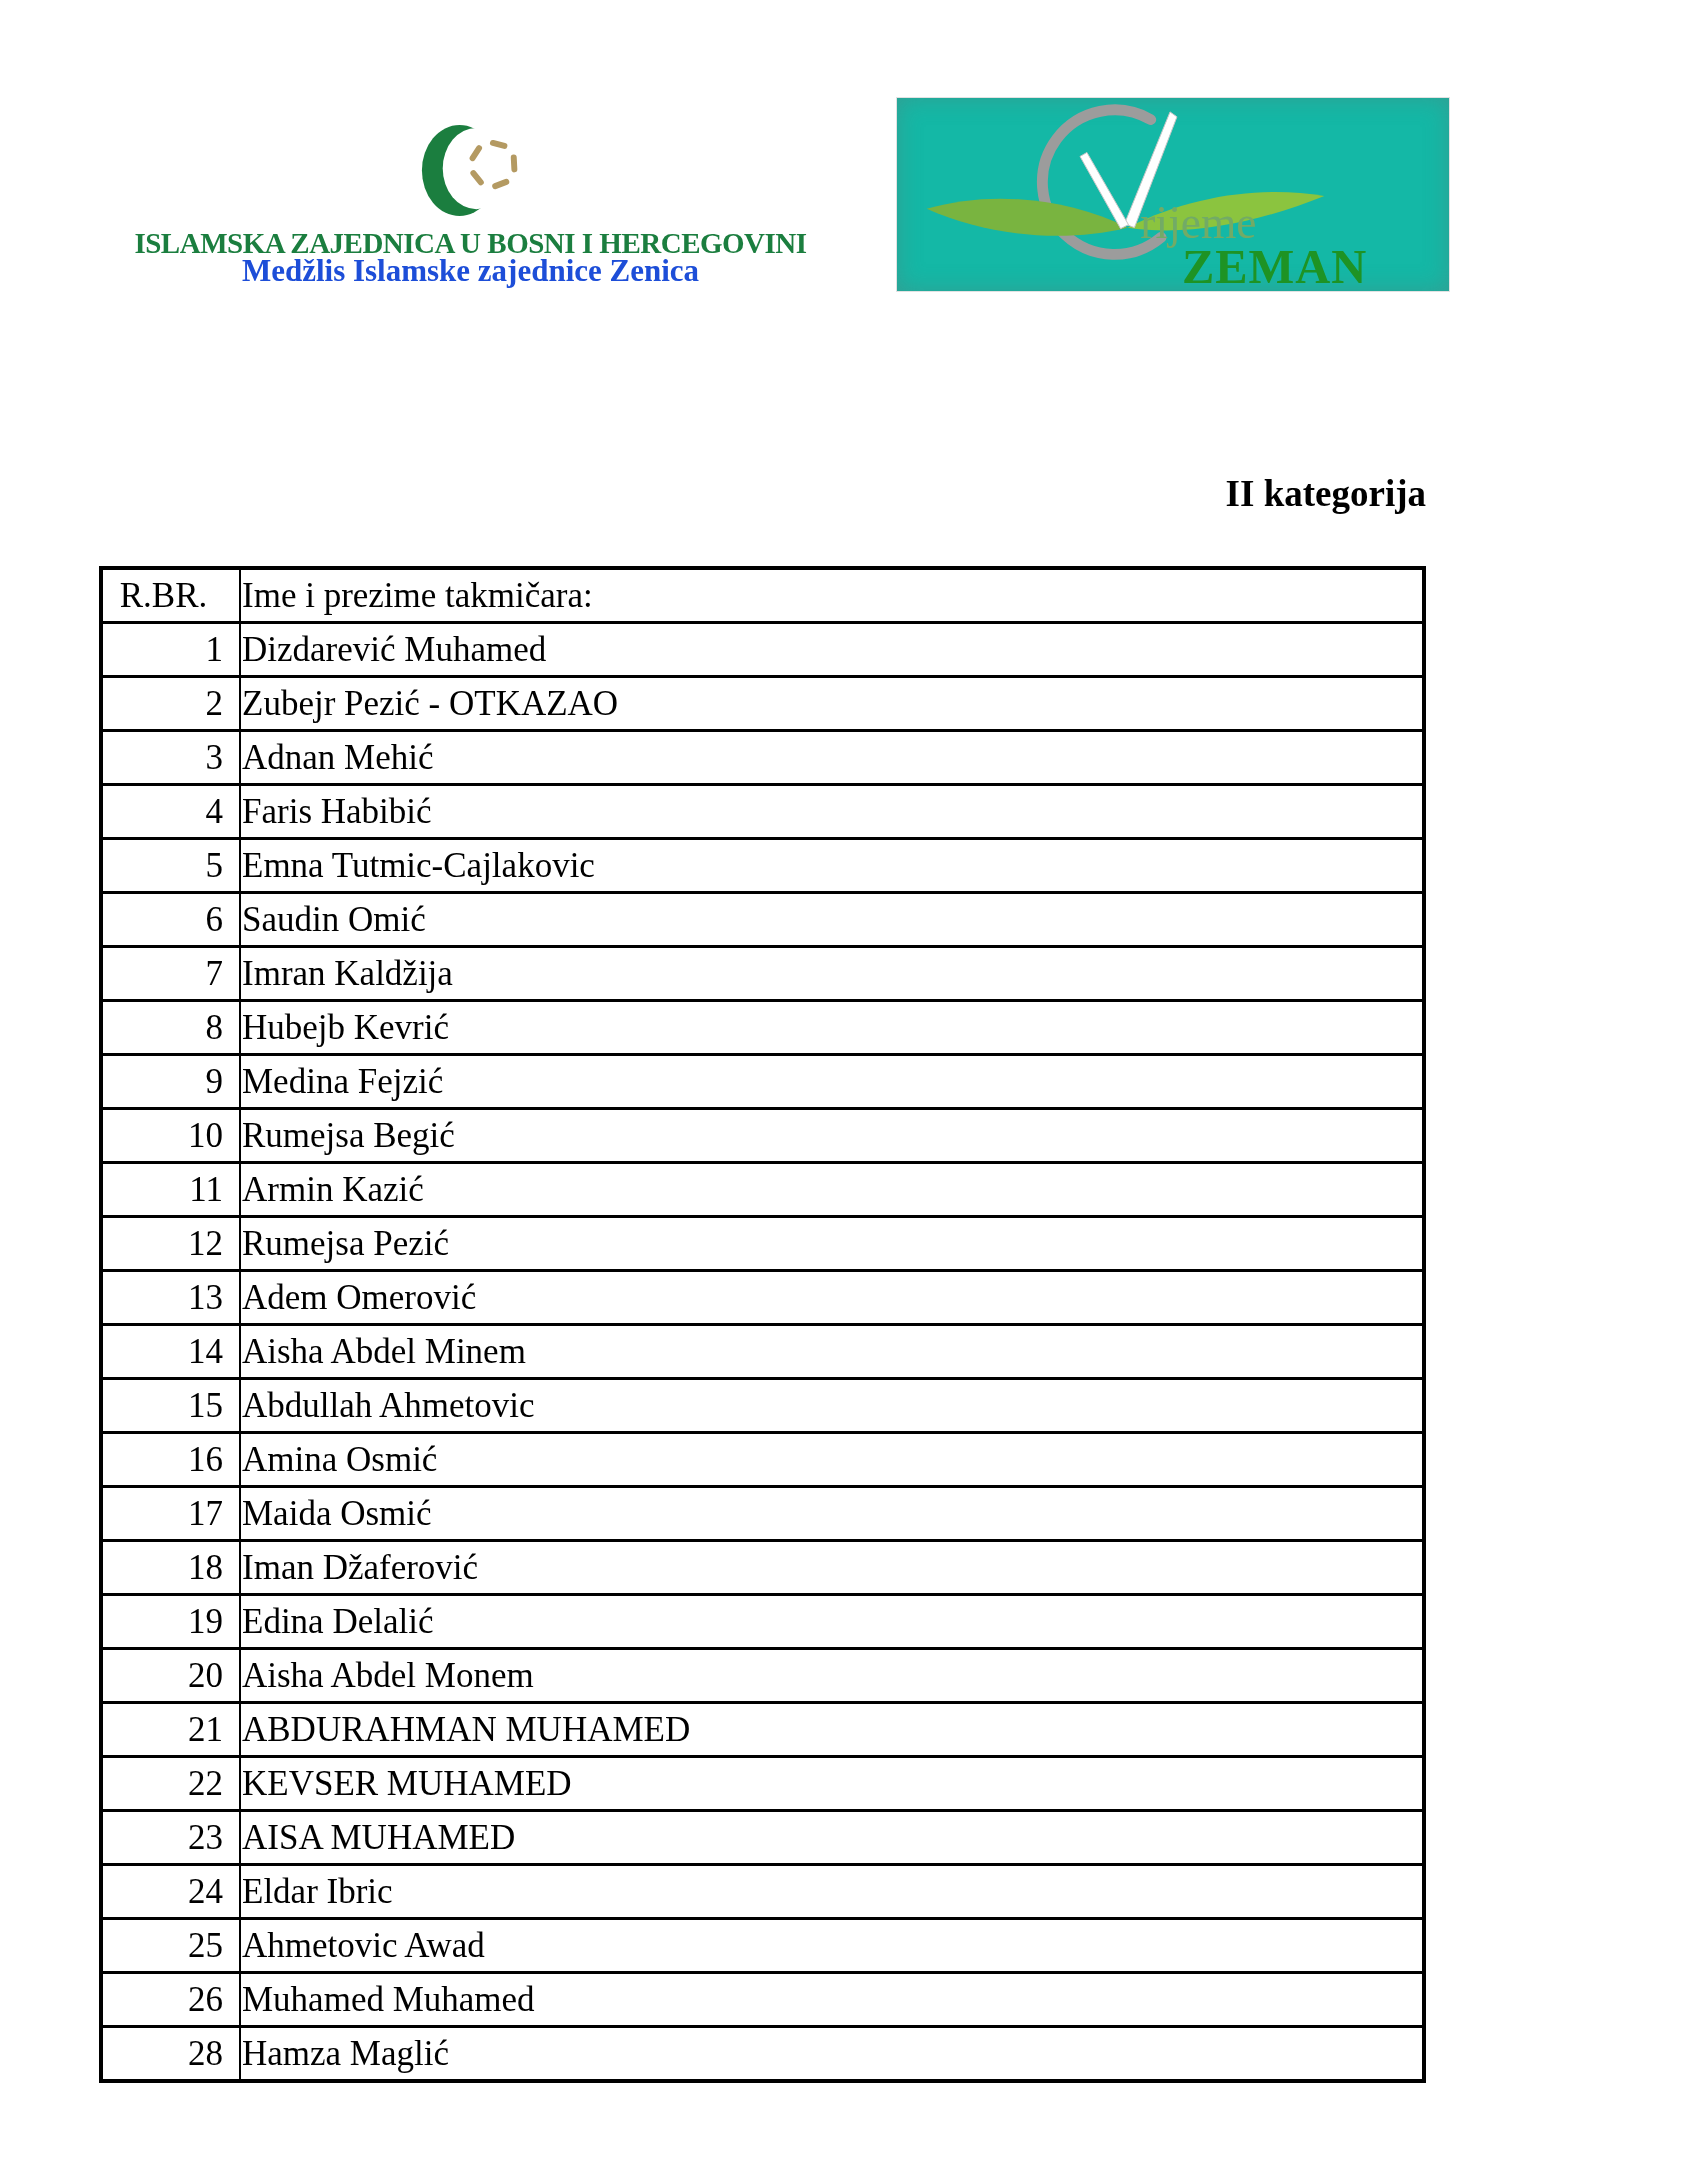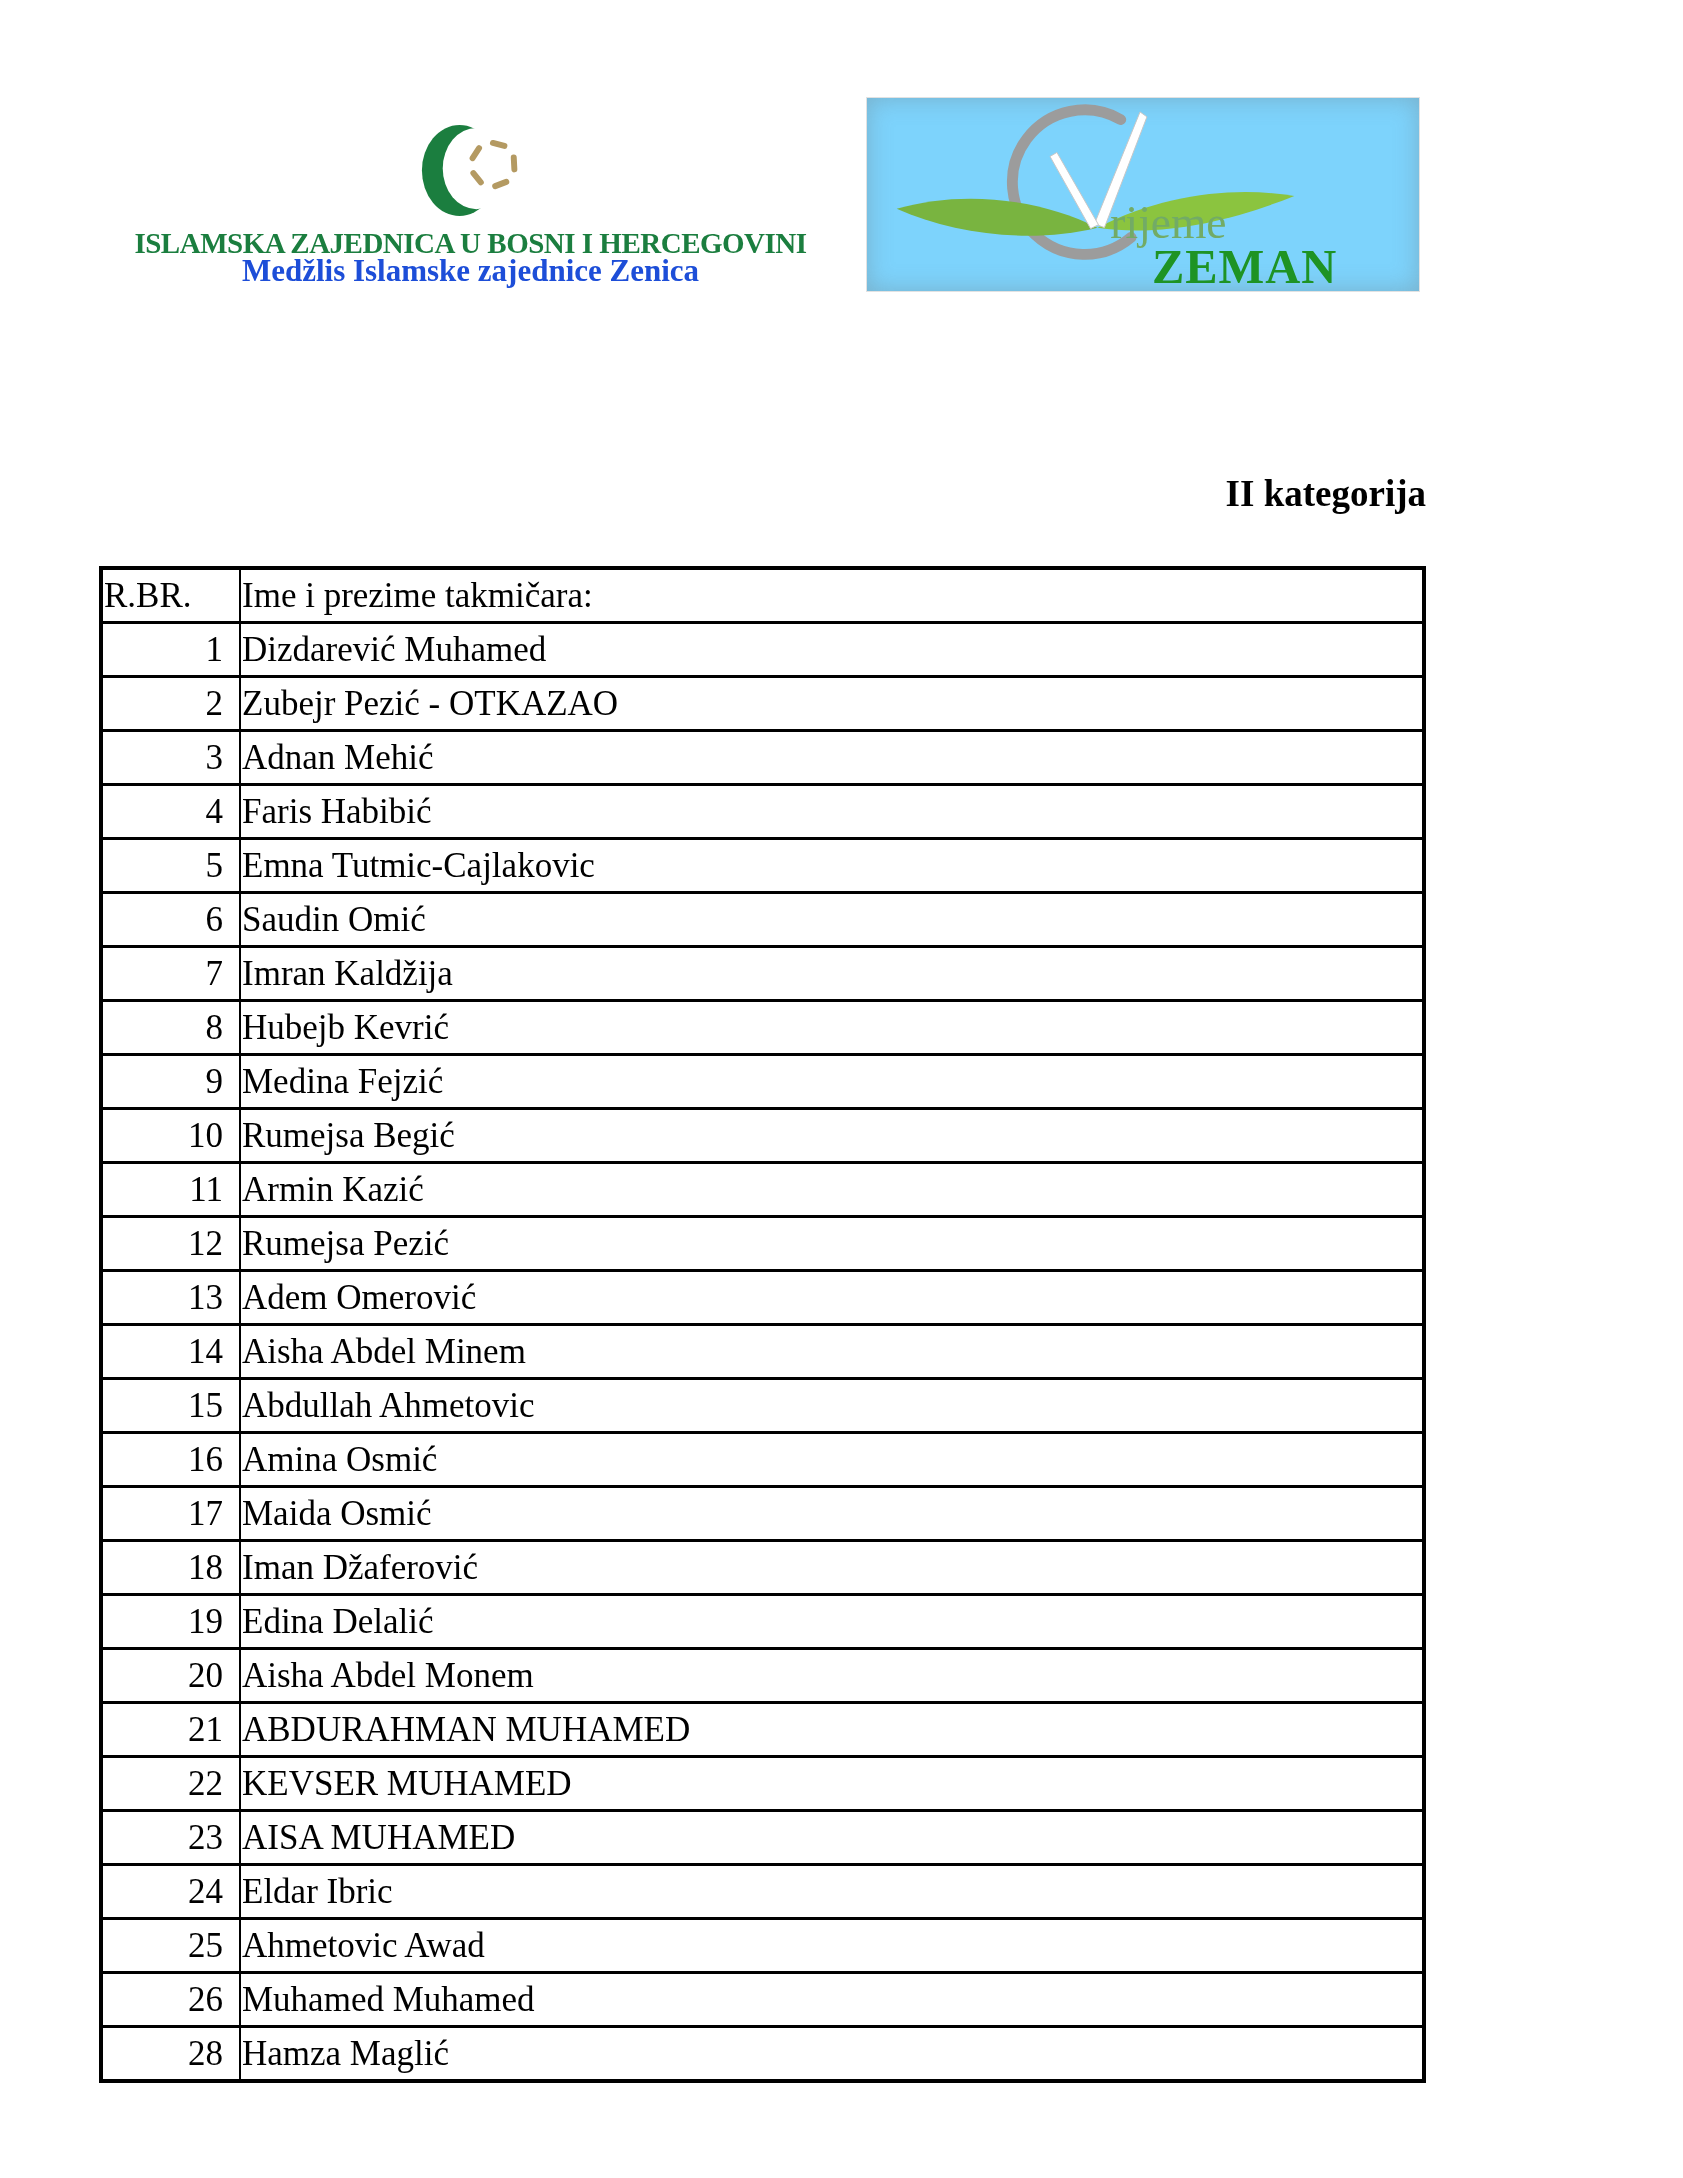--- a/index.html
+++ b/index.html
@@ -19,22 +19,22 @@
     position:absolute;left:129px;top:228px;width:683px;
     text-align:center;font-weight:bold;font-size:29px;line-height:30px;
     letter-spacing:-0.5px;white-space:nowrap;
   }
   .org-line2{
     position:absolute;left:129px;top:255px;width:683px;
     text-align:center;font-weight:bold;font-size:31px;line-height:32px;
     white-space:nowrap;
   }
   .zeman-box{
-    position:absolute;left:866px;top:97px;width:552px;height:193px;
-    background:#7dd3fc;
+    position:absolute;left:896px;top:97px;width:552px;height:193px;
+    background:#14b8a6;
     border:1px solid #e2e2e2;
     box-shadow:inset 0 0 24px rgba(110,110,110,0.35);
   }
   .zeman-box svg{display:block;width:552px;height:193px;}
   
   .page-title{
     position:absolute;left:99px;top:473px;width:1327px;
     text-align:right;font-weight:bold;font-size:37px;line-height:42px;
   }
   
@@ -56,21 +56,21 @@
     vertical-align:middle;
     overflow:hidden;
     white-space:nowrap;
   }
   table.roster .col-num{width:139px;}
   td.num-cell,th.num-head{
     border-right:2px solid #000;
     text-align:right;
     padding-right:16px;
   }
-  th.num-head{text-align:left;padding-right:16px;}
+  th.num-head{text-align:center;padding-right:16px;}
   td.name-cell,th.name-head{
     text-align:left;
   }
   td.name-cell.bold{font-weight:normal;}
 </style>
 </head>
 <body>
 
 <svg class="org-logo-mark" viewBox="0 0 130 112">
   <g>

